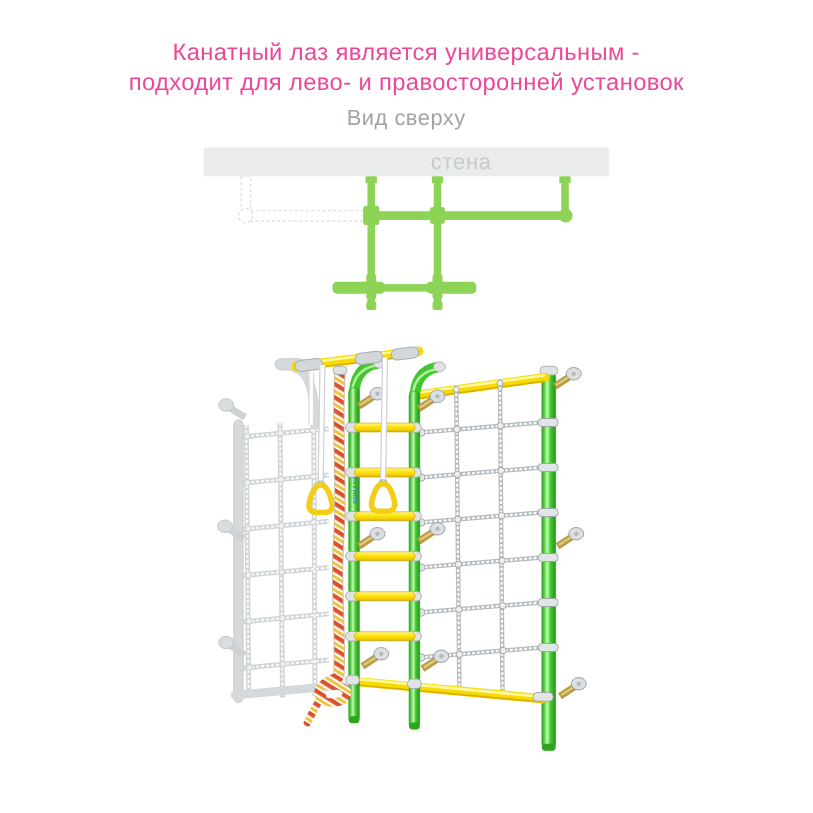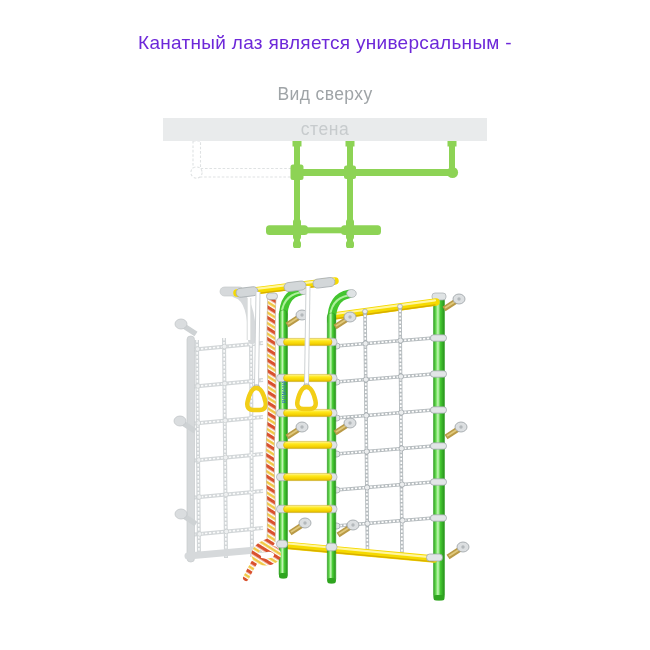--- a/index.html
+++ b/index.html
@@ -3,32 +3,32 @@
 <meta charset="utf-8">
 <style>
   html,body{margin:0;padding:0;}
   body{
     width:650px;height:650px;position:relative;background:#ffffff;overflow:hidden;
     font-family:"Liberation Sans", sans-serif;
   }
   .abs{position:absolute;}
   #title{
     top:31px;left:0;width:650px;text-align:center;
-    color:#6d28d9;font-size:19px;line-height:24px;letter-spacing:.3px;font-weight:400;
+    color:#ec4899;font-size:19px;line-height:24px;letter-spacing:.3px;font-weight:400;
   }
   #view-label{
     top:84px;left:175px;width:300px;text-align:center;
     color:#9fa4a7;font-size:17.5px;letter-spacing:.4px;
   }
   #wall-bar{
     top:118px;left:163px;width:324px;height:23px;background:#e9ebec;
   }
   #wall-label{
     top:118px;left:163px;width:324px;height:23px;line-height:23px;text-align:center;
-    color:#c7cbcd;font-size:17.5px;letter-spacing:.6px;
+    color:#c7cbcd;font-size:17.5px;letter-spacing:.6px;padding-left:44px;
   }
   svg{position:absolute;top:0;left:0;}
 </style>
 </head>
 <body>
 
 <svg width="650" height="650" viewBox="0 0 650 650">
   <defs>
     <linearGradient id="gx" x1="0" y1="0" x2="1" y2="0">
       <stop offset="0" stop-color="#2f9e22"></stop>
@@ -296,17 +296,18 @@
     <path d="M271,541 C258,545 252,552 256,558 C260,564 274,563 277,557 C280,551 272,547 264,549" fill="none" stroke="url(#rope)" stroke-width="6.8" stroke-linecap="round"></path>
     <path d="M258,557 C252,565 249,572 246,578" fill="none" stroke="url(#rope)" stroke-width="6" stroke-linecap="round"></path>
     <rect x="266.5" y="293" width="11" height="6.5" rx="3" fill="#e0e3e5" stroke="#a2a8ac" stroke-width="0.7"></rect>
   </g>
 
   <text transform="translate(285.8,403) rotate(-90)" font-size="4.6" fill="#2e64c8" font-family="Liberation Sans, sans-serif" letter-spacing="0.4">ROMANA</text>
 </svg>
 
 <div id="title" class="abs">
   <div>Канатный лаз является универсальным -</div>
+  <div>подходит для лево- и правосторонней установок</div>
 </div>
 
 <div id="view-label" class="abs">Вид сверху</div>
 <div id="wall-bar" class="abs"></div>
 <div id="wall-label" class="abs">стена</div>
 
 </body></html>

